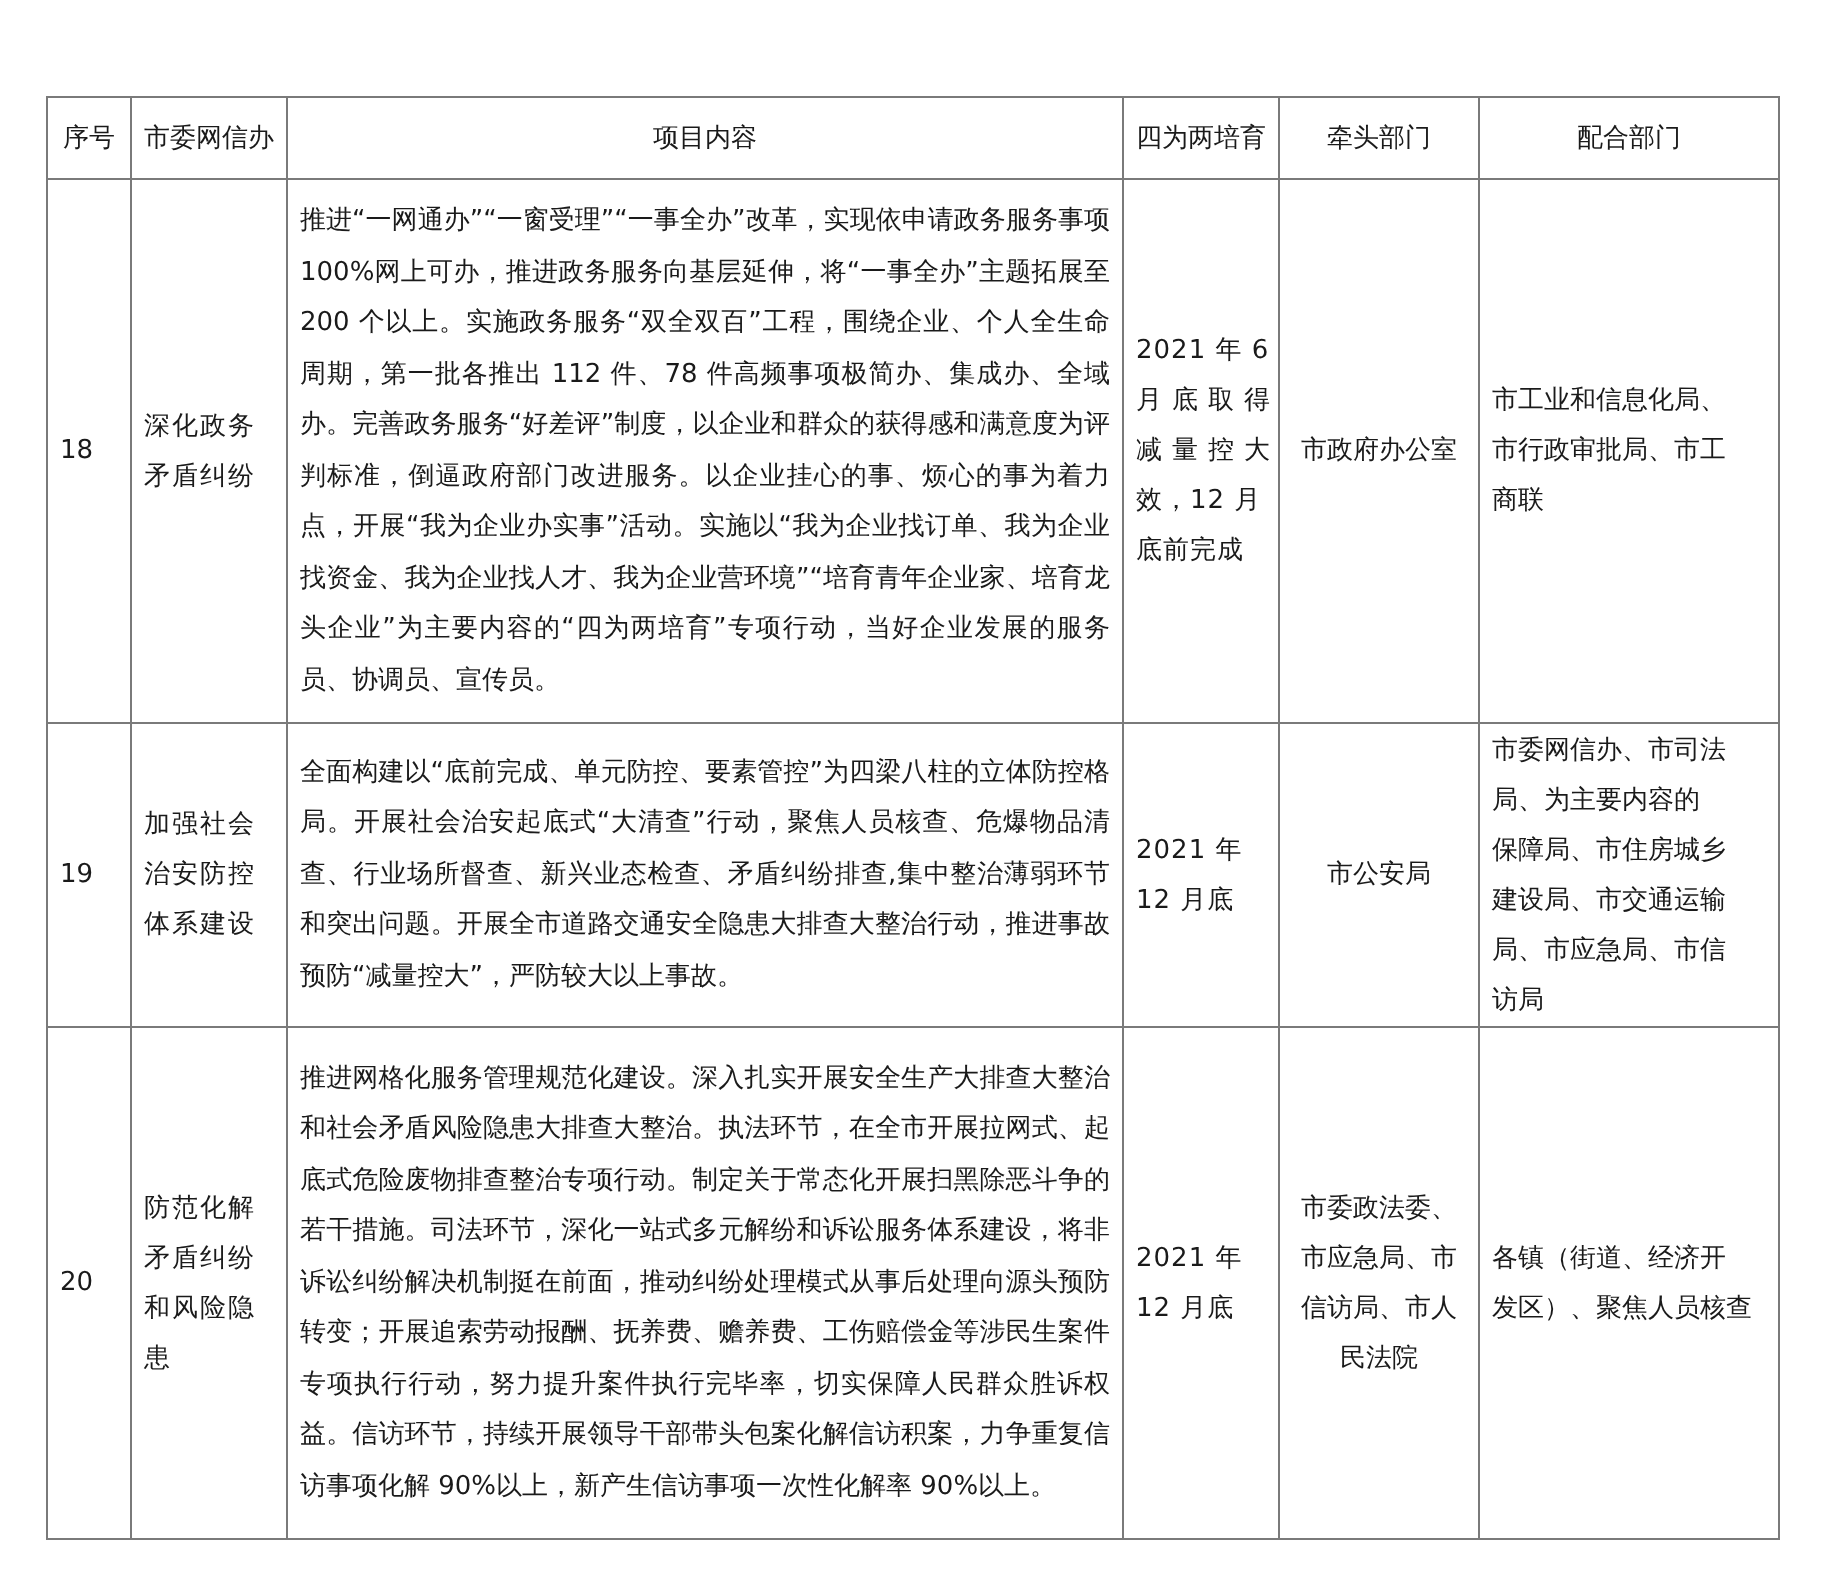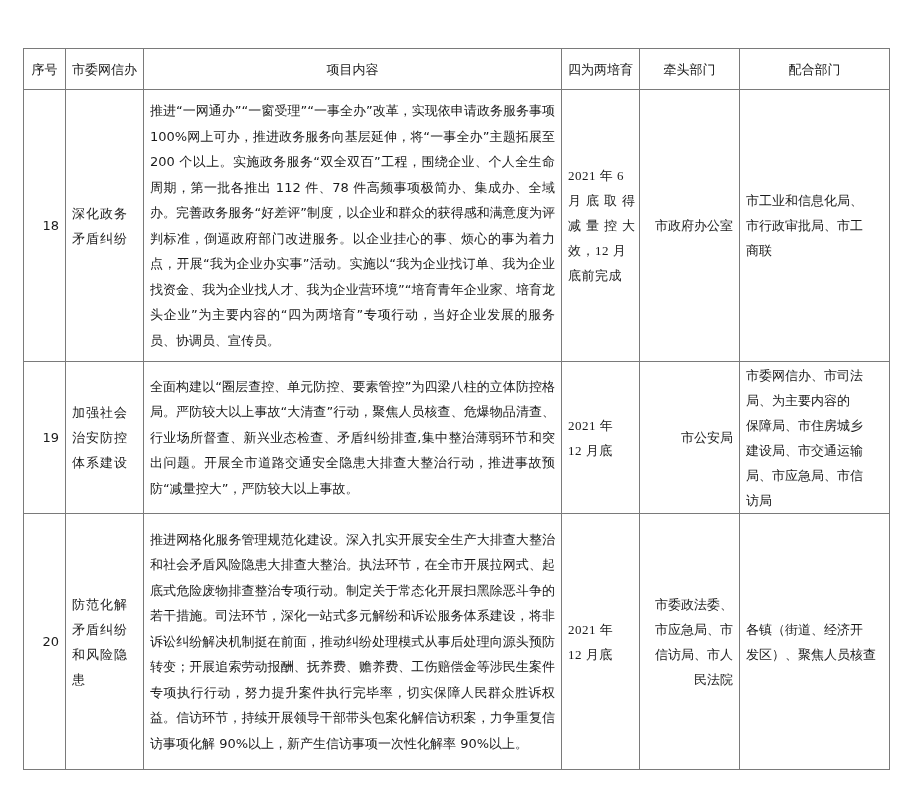--- a/index.html
+++ b/index.html
@@ -3,26 +3,26 @@
 <meta charset="utf-8">
 <style>
   html, body { margin: 0; padding: 0; background: #ffffff; }
   body { width: 913px; height: 787px; position: relative; overflow: hidden;
          font-family: "DejaVu Sans", "Liberation Sans", sans-serif; color: #1a1a1a; }
   table.doc { position: absolute; left: 23px; top: 48px; border-collapse: collapse;
               table-layout: fixed; width: 866px; }
   table.doc td, table.doc th { border: 1.3px solid #7a7a7a; font-size: 13px; vertical-align: middle;
                                padding: 0 6px; line-height: 25px; }
   table.doc th { font-weight: normal; text-align: center; height: 40px; }
-  .c-no { text-align: right; }
+  .c-no { text-align: left; }
   .c-name { text-align: justify; text-align-last: left; letter-spacing: 1px; padding: 0 6px !important; }
   .c-content { text-align: justify; padding: 4px 6px !important; line-height: 25.5px !important; }
-  .c-time { text-align: left; letter-spacing: 0.5px; font-family: Liberation Serif, serif; }
+  .c-time { text-align: left; letter-spacing: 0.5px; }
   .c-time.center { text-align: left; }
-  .c-lead { text-align: right; }
+  .c-lead { text-align: center; }
   .c-coop { text-align: left; margin-left: 20px; }
   .line { display: block; white-space: nowrap; }
 </style>
 </head>
 <body>
 
 <table class="doc">
   <colgroup>
     <col style="width:42px">
     <col style="width:78px">
@@ -65,21 +65,21 @@
       </td>
     </tr>
 
     <tr style="height:152px">
       <td class="c-no">19</td>
       <td class="c-name">
         <span class="line">加强社会</span>
         <span class="line">治安防控</span>
         <span class="line">体系建设</span>
       </td>
-      <td class="c-content">全面构建以“圈层查控、单元防控、要素管控”为四梁八柱的立体防控格局。严防较大以上事故“大清查”行动，聚焦人员核查、危爆物品清查、行业场所督查、新兴业态检查、矛盾纠纷排查,集中整治薄弱环节和突出问题。开展全市道路交通安全隐患大排查大整治行动，推进事故预防“减量控大”，严防较大以上事故。</td>
+      <td class="c-content">全面构建以“底前完成、单元防控、要素管控”为四梁八柱的立体防控格局。开展社会治安起底式“大清查”行动，聚焦人员核查、危爆物品清查、行业场所督查、新兴业态检查、矛盾纠纷排查,集中整治薄弱环节和突出问题。开展全市道路交通安全隐患大排查大整治行动，推进事故预防“减量控大”，严防较大以上事故。</td>
       <td class="c-time center">
         <span class="line">2021 年</span>
         <span class="line">12 月底</span>
       </td>
       <td class="c-lead">市公安局</td>
       <td class="c-coop">
         <span class="line">市委网信办、市司法</span>
         <span class="line">局、为主要内容的</span>
         <span class="line">保障局、市住房城乡</span>
         <span class="line">建设局、市交通运输</span>

